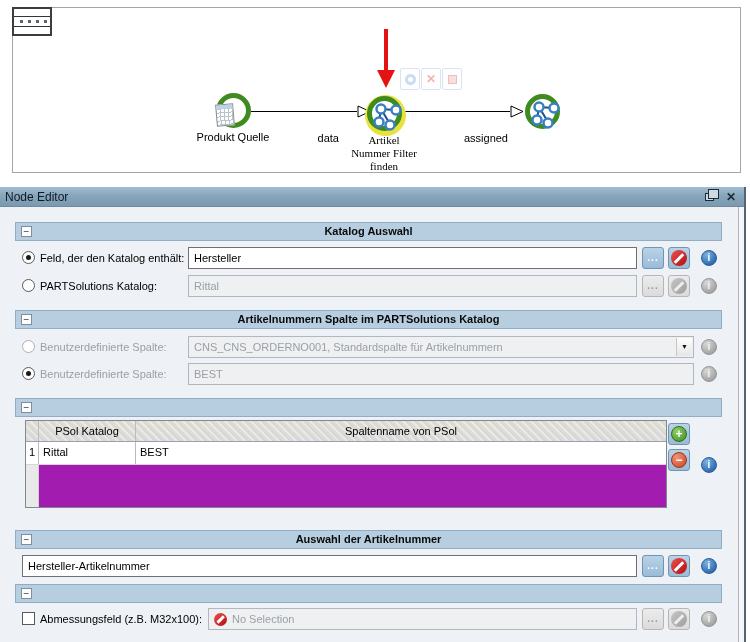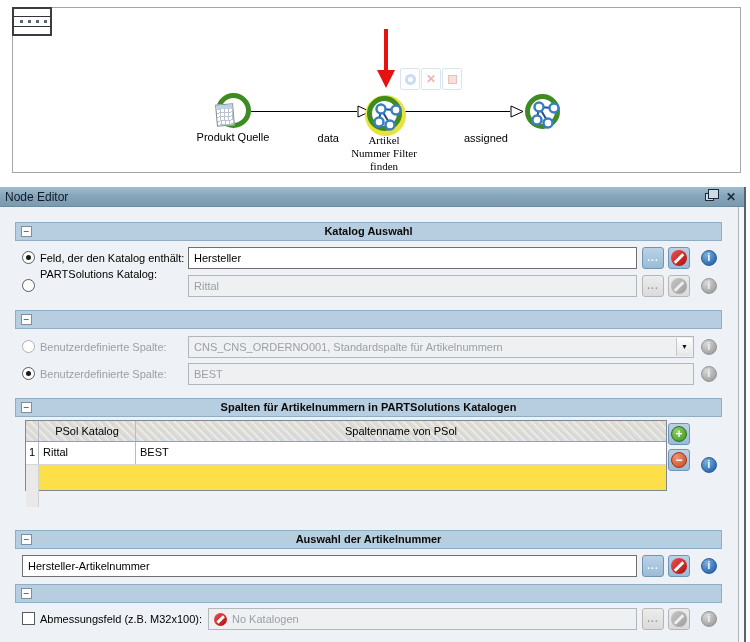--- a/index.html
+++ b/index.html
@@ -110,22 +110,22 @@
   .glyph-remove { background:radial-gradient(circle at 35% 30%, #f0947a, #c54420); border:1px solid #a33314; }
 
   .info { position:absolute; width:16px; height:16px; border-radius:50%;
     background:radial-gradient(circle at 35% 28%, #7db3e0, #2f6cb3 72%);
     border:1px solid #2a5c99; color:#fff; font-weight:bold; font-size:10px;
     line-height:14px; text-align:center; }
   .info.dis { background:radial-gradient(circle at 35% 28%, #d8d8d8, #a5a5a5 72%);
     border-color:#949494; color:#f2f2f2; }
 
   
-  .tbl { position:absolute; left:25px; top:420px; width:642px; height:71px;
-    background:#fde047; border:1px solid #808891; }
+  .tbl { position:absolute; left:25px; top:420px; width:642px; height:88px;
+    background:#a21caf; border:1px solid #808891; }
   .tbl-head { display:flex; height:21px; border-bottom:1px solid #9aa1a8;
     background:
       repeating-linear-gradient(45deg, rgba(160,140,100,.20) 0 2px, rgba(120,150,180,.16) 2px 4px, rgba(235,228,210,.22) 4px 6px),
       linear-gradient(#efece4,#e7e9ec); }
   .tbl-row { display:flex; height:23px; border-bottom:1px solid #d7d7d7; background:#fff; }
   .tbl-rest { display:flex; height:42px; }
   .cell { font-size:11px; line-height:21px; color:#000; overflow:hidden; white-space:nowrap; }
   .c-num { width:13px; border-right:1px solid #b7bdc3; text-align:center; }
   .c-cat { width:97px; border-right:1px solid #b7bdc3; padding-left:4px; }
   .c-col { flex:1; padding-left:4px; }
@@ -233,50 +233,50 @@
 <input class="txt" style="left: 188px; top: 247px; width: 449px;" value="Hersteller">
 <div class="btn" style="left:642px; top:247px">
     <span class="dots">...</span>
   </div>
 <div class="btn" style="left:668px; top:247px">
     <div class="noicon"></div>
   </div>
 <div class="info" style="left:701px; top:250px">i</div>
 
 <div class="radio" style="left:22px; top:279px"></div>
-<div class="lbl" style="left:40px; top:263px">PARTSolutions Katalog:</div>
+<div class="lbl" style="left:40px; top:275px">PARTSolutions Katalog:</div>
 <input class="txt dis" style="left: 188px; top: 275px; width: 449px;" value="Rittal">
 <div class="btn dis" style="left:642px; top:275px">
     <span class="dots">...</span>
   </div>
 <div class="btn dis" style="left:668px; top:275px">
     <div class="noicon dis"></div>
   </div>
 <div class="info dis" style="left:701px; top:278px">i</div>
 
 <div class="sec-h" style="top:310px">
   <span class="collapse-box">−</span>
+  <span class="sec-title">Artikelnummern Spalte im PARTSolutions Katalog</span>
 </div>
 
 <div class="radio dis" style="left:22px; top:340px"></div>
 <div class="lbl dis" style="left:40px; top:336px">Benutzerdefinierte Spalte:</div>
 <div class="combo" style="left:188px; top:336px; width:506px">
   <span class="combo-text">CNS_CNS_ORDERNO001, Standardspalte für Artikelnummern</span>
   <span class="combo-arrow">▼</span>
 </div>
 <div class="info dis" style="left:701px; top:339px">i</div>
 
 <div class="radio sel" style="left:22px; top:367px"></div>
 <div class="lbl dis" style="left:40px; top:363px">Benutzerdefinierte Spalte:</div>
 <input class="txt dis" style="left: 188px; top: 363px; width: 506px;" value="BEST">
 <div class="info dis" style="left:701px; top:366px">i</div>
 
 <div class="sec-h" style="top:398px">
   <span class="collapse-box">−</span>
-  <span class="sec-title">Spalten für Artikelnummern in PARTSolutions Katalogen</span>
 </div>
 
 <div class="tbl">
   <div class="tbl-head">
     <div class="cell c-num"></div>
     <div class="cell c-cat h-center">PSol Katalog</div>
     <div class="cell c-col h-center">Spaltenname von PSol</div>
   </div>
   <div class="tbl-row">
     <div class="cell c-num">1</div>
@@ -308,21 +308,21 @@
   </div>
 <div class="info" style="left:701px; top:558px">i</div>
 
 <div class="sec-h" style="top:584px">
   <span class="collapse-box">−</span>
 </div>
 <div class="checkbox" style="left:22px; top:612px"></div>
 <div class="lbl" style="left:40px; top:608px">Abmessungsfeld (z.B. M32x100):</div>
 <div class="combo" style="left:208px; top:608px; width:429px">
   <div style="position:absolute; left:5px; top:4px" class="noicon small"></div>
-  <span class="combo-text" style="padding-left:23px">No Katalogen</span>
+  <span class="combo-text" style="padding-left:23px">No Selection</span>
 </div>
 <div class="btn dis" style="left:642px; top:608px">
     <span class="dots">...</span>
   </div>
 <div class="btn dis" style="left:668px; top:608px">
     <div class="noicon dis"></div>
   </div>
 <div class="info dis" style="left:701px; top:611px">i</div>
 
 </body></html>

